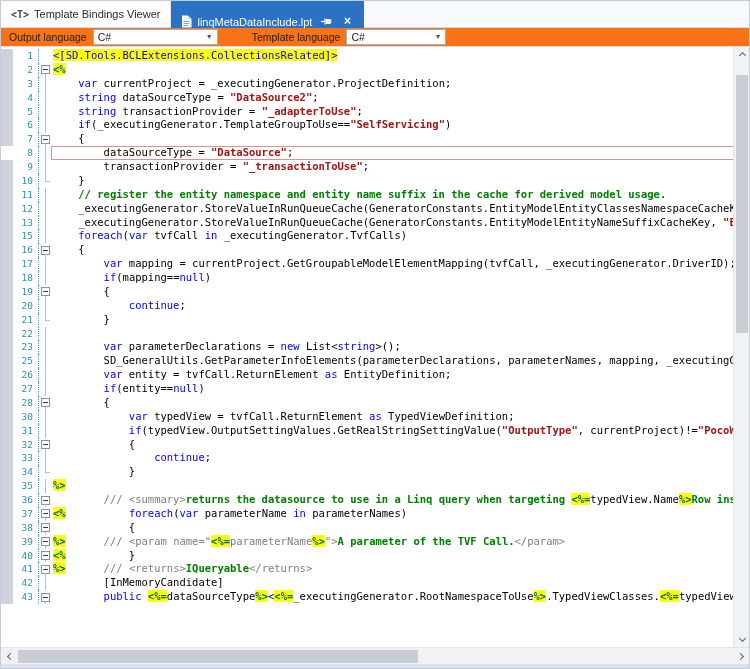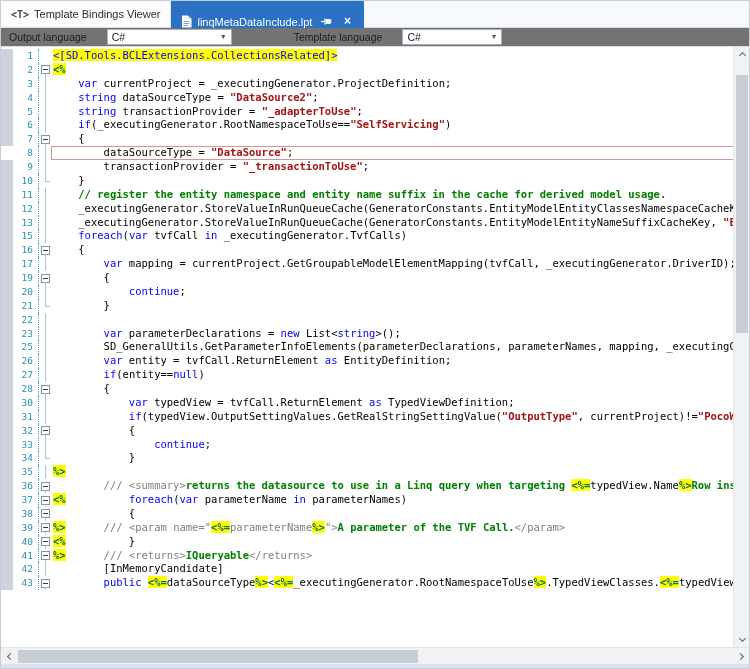--- a/index.html
+++ b/index.html
@@ -8,21 +8,21 @@
   
   #tabbar{height:27px;background:#f7f9fc;display:flex;align-items:stretch;border-bottom:1px solid #d6dce6;}
   .tab{display:flex;align-items:center;padding:0 10px;font-size:11px;cursor:default;gap:5px;}
   .tab.inactive{color:#2b2b2b;background:#fdfdfe;border-right:1px solid #e3e7ee;}
   .tab.active{background:var(--active-tab-bg);color:#fff;margin-bottom:-1px;align-items:flex-end;}
   .ticon{font-family:"DejaVu Sans Mono",monospace;font-size:10px;font-weight:bold;color:#3d4550;}
   .tab .sicon{display:flex;align-items:center;}
   .pinbtn,.closebtn{display:flex;align-items:center;justify-content:center;width:14px;height:14px;margin-left:2px;}
   .closebtn{font-size:12px;font-weight:bold;color:#fff;line-height:1;}
   
-  #toolbar{height:19px;background:#737373;display:flex;align-items:center;padding:0 8px;gap:20px;border-bottom:1px solid #d9dee8;}
+  #toolbar{height:19px;background:#f97316;display:flex;align-items:center;padding:0 8px;gap:6px;border-bottom:1px solid #d9dee8;}
   .tlabel{font-size:10.5px;color:#1e1e1e;white-space:nowrap;}
   .combo{width:125px;height:16px;background:#fff;border:1px solid #a6adbb;display:flex;align-items:center;font-size:10.5px;color:#1a1a1a;padding-left:4px;position:relative;}
   .combo.small{width:100px;}
   .combo .arrow{position:absolute;right:4px;top:3px;font-size:7px;color:#555;}
   .gap{width:22px;}
   
   #editor{position:relative;height:600px;background:#fff;overflow:hidden;padding-top:2px;}
   .row{display:flex;height:13.88px;align-items:stretch;}
   .strip{width:12px;background:var(--gutter-strip);flex:none;}
   .row.current .strip{background:#fff;}
@@ -140,21 +140,21 @@
         <div class="row">
           <span class="strip"></span>
           <span class="num">5</span>
           <span class="fold f-line"></span>
           <span class="codeline"><span class="sg-p">    </span><span class="sg-k">string</span><span class="sg-p"> transactionProvider = </span><span class="sg-s">"_adapterToUse"</span><span class="sg-p">;</span></span>
         </div>
         <div class="row">
           <span class="strip"></span>
           <span class="num">6</span>
           <span class="fold f-line"></span>
-          <span class="codeline"><span class="sg-p">    </span><span class="sg-k">if</span><span class="sg-p">(_executingGenerator.RootNamespaceToUse==</span><span class="sg-s">"SelfServicing"</span><span class="sg-p">)</span></span>
+          <span class="codeline"><span class="sg-p">    </span><span class="sg-k">if</span><span class="sg-p">(_executingGenerator.TemplateGroupToUse==</span><span class="sg-s">"SelfServicing"</span><span class="sg-p">)</span></span>
         </div>
         <div class="row">
           <span class="strip"></span>
           <span class="num">7</span>
           <span class="fold f-start">
             <span class="fbox"></span>
           </span>
           <span class="codeline"><span class="sg-p">    {</span></span>
         </div>
         <div class="row current">
@@ -205,20 +205,26 @@
           <span class="fold f-start">
             <span class="fbox"></span>
           </span>
           <span class="codeline"><span class="sg-p">    {</span></span>
         </div>
         <div class="row">
           <span class="strip"></span>
           <span class="num">17</span>
           <span class="fold f-line"></span>
           <span class="codeline"><span class="sg-p">        </span><span class="sg-k">var</span><span class="sg-p"> mapping = currentProject.GetGroupableModelElementMapping(tvfCall, _executingGenerator.DriverID);</span></span>
+        </div>
+        <div class="row">
+          <span class="strip"></span>
+          <span class="num">18</span>
+          <span class="fold f-line"></span>
+          <span class="codeline"><span class="sg-p">        </span><span class="sg-k">if</span><span class="sg-p">(mapping==</span><span class="sg-k">null</span><span class="sg-p">)</span></span>
         </div>
         <div class="row">
           <span class="strip"></span>
           <span class="num">19</span>
           <span class="fold f-start">
             <span class="fbox"></span>
           </span>
           <span class="codeline"><span class="sg-p">        {</span></span>
         </div>
         <div class="row">

